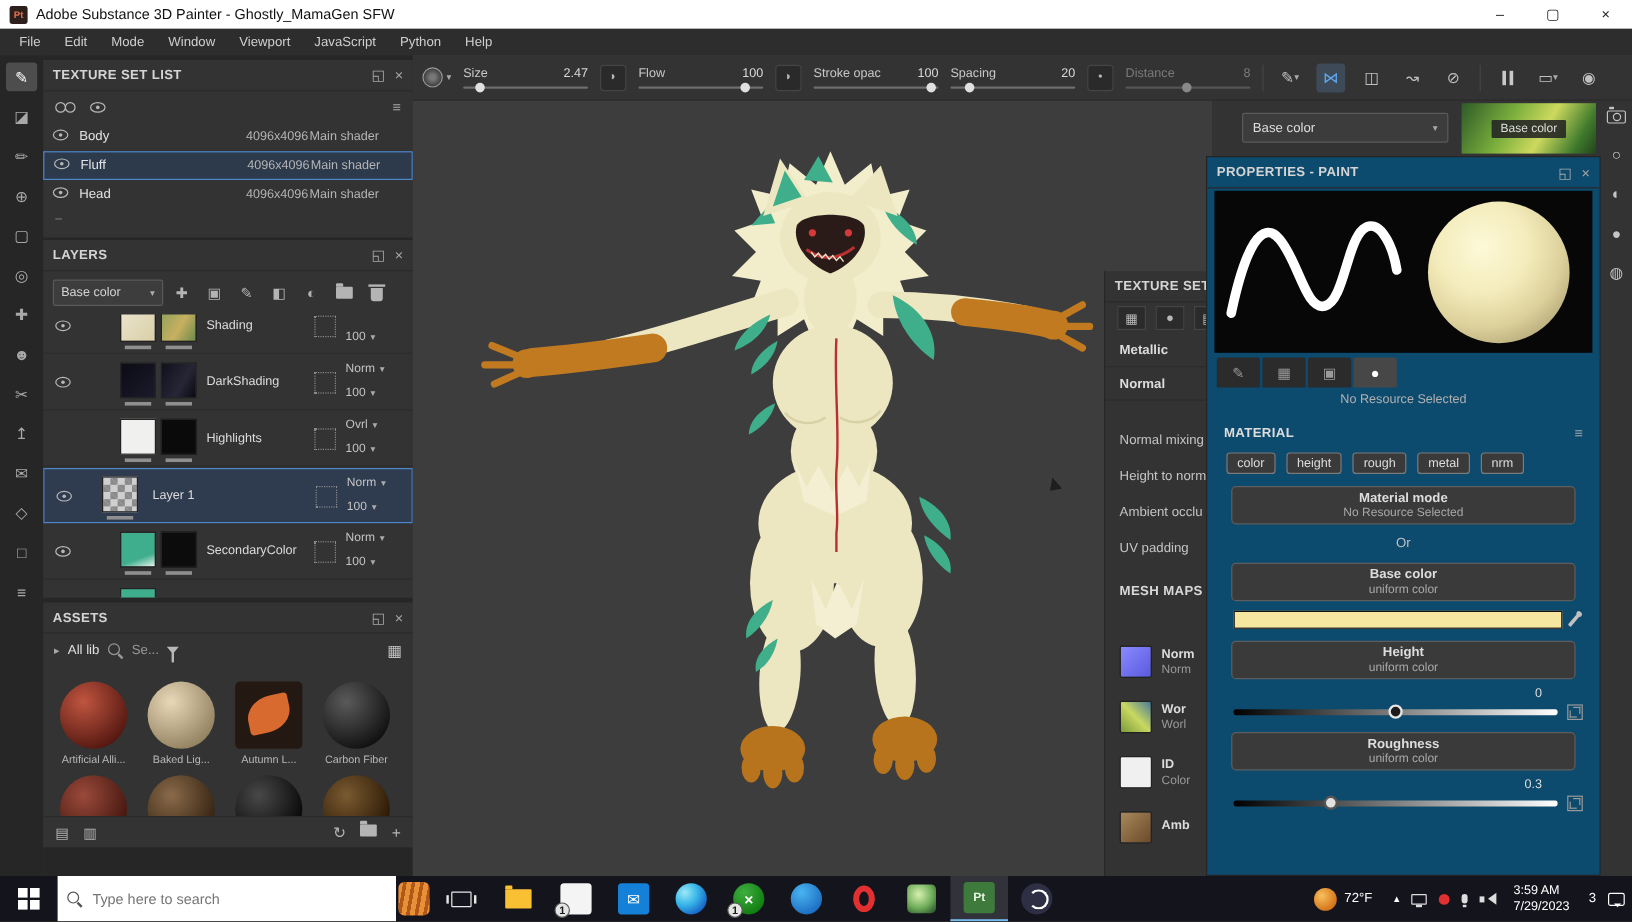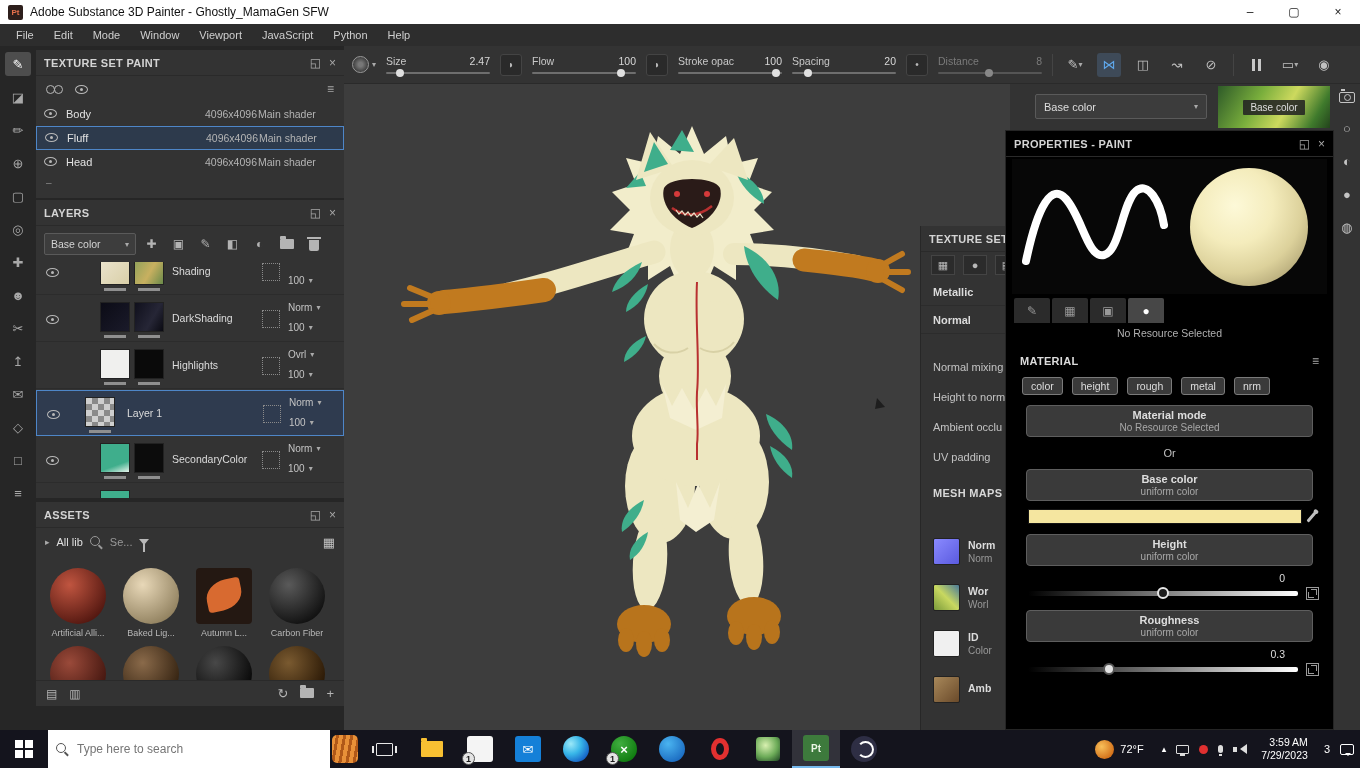--- a/index.html
+++ b/index.html
@@ -104,21 +104,21 @@
   .ts-section{height:28px;display:flex;align-items:center;padding:0 12px;color:#dcdcdc;font-weight:bold;border-bottom:1px solid #2c2c2c}
   .ts-param{height:30px;display:flex;align-items:center;padding:0 12px;color:#c4c4c4}
   .ts-head2{height:26px;display:flex;align-items:center;padding:0 12px;color:#d8d8d8;font-weight:bold;letter-spacing:.3px;margin-top:8px}
   .mm-item{height:46px;display:flex;align-items:center;gap:8px;padding:0 12px}
   .mm-thumb{width:27px;height:27px;border:1px solid #222;border-radius:2px}
   .mm-text{display:flex;flex-direction:column;gap:2px}
   .mm-title{font-weight:bold;color:#dcdcdc;font-size:10.5px}
   .mm-sub{color:#999;font-size:10px}
 
   
-  #props{position:absolute;left:1005px;top:130px;width:329px;height:600px;background:#000000;border:1px solid #252525;overflow:hidden}
+  #props{position:absolute;left:1005px;top:130px;width:329px;height:600px;background:#0c4a6e;border:1px solid #252525;overflow:hidden}
   #props .phead{border-bottom:1px solid #2a2a2a}
   #preview{margin:2px 6px 0 6px;height:135px;background:#070707;display:flex}
   #stroke-prev{width:158px;height:135px}
   #sphere-wrap{flex:1;display:flex;align-items:center;justify-content:center}
   #sphere-prev{width:118px;height:118px;border-radius:50%;background:radial-gradient(circle at 38% 32%,#fdf9d8 0%,#f4ecbc 35%,#dcd19b 62%,#a89c6e 88%,#6e6549 100%)}
   #prop-tabs{display:flex;gap:2px;margin:4px 0 0 8px}
   .ptab{width:36px;height:25px;background:#2b2b2b;display:flex;align-items:center;justify-content:center;color:#9a9a9a;font-size:12px;border-radius:2px 2px 0 0}
   .ptab.selected{background:#474747;color:#fff}
   #resource-line{text-align:center;color:#b0b0b0;font-size:10.5px;margin-top:4px}
   .sec-row{display:flex;align-items:center;padding:0 14px;margin-top:16px}
@@ -143,21 +143,21 @@
 
   
   #taskbar{position:absolute;left:0;top:730px;width:1360px;height:38px;background:#14141d;display:flex;align-items:stretch}
   .tb-slot{width:48px;display:flex;align-items:center;justify-content:center;position:relative}
   #search-box{width:282px;background:#fff;display:flex;align-items:center;padding:0 8px;gap:8px}
   #search-box input{border:none;outline:none;flex:1;font-size:12px;color:#444;font-family:"Liberation Sans",sans-serif;background:transparent}
   .app-ico{width:26px;height:26px;display:flex;align-items:center;justify-content:center;border-radius:3px;font-size:13px}
   .badge{position:absolute;left:6px;bottom:3px;width:13px;height:13px;border-radius:50%;background:#e4e4e4;color:#1a1a1a;font-size:9px;font-weight:bold;display:flex;align-items:center;justify-content:center;border:1px solid #555}
   .slot-active{background:rgba(255,255,255,.13);border-bottom:2px solid #76b9ed}
   #tray{margin-left:auto;display:flex;align-items:center;gap:10px;padding-right:6px;color:#fff}
-  #clock{text-align:right;font-size:10.5px;line-height:13px;color:#fff;padding:0 6px}
+  #clock{text-align:left;font-size:10.5px;line-height:13px;color:#fff;padding:0 6px}
   #weather{display:flex;align-items:center;gap:6px;padding:0 8px}
   #weather-icon{width:19px;height:19px;border-radius:50%;background:radial-gradient(circle at 35% 35%,#f8c05a,#d06a14 80%)}
 
   
   .i-eye{display:inline-block;width:13px;height:9px;border:1px solid #b8b8b8;border-radius:50%;position:relative}
   .i-eye::after{content:"";position:absolute;width:3px;height:3px;background:#b8b8b8;border-radius:50%;top:2px;left:4px}
   .i-glasses{display:inline-block;width:17px;height:8px;position:relative}
   .i-glasses::before,.i-glasses::after{content:"";position:absolute;top:0;width:7px;height:7px;border:1px solid #b8b8b8;border-radius:50%}
   .i-glasses::before{left:0}.i-glasses::after{right:0}
   .i-search{display:inline-block;width:13px;height:13px;position:relative}
@@ -318,21 +318,21 @@
     <div class="ls-ico">✉</div>
     <div class="ls-ico">◇</div>
     <div class="ls-ico">□</div>
     <div class="ls-ico">≡</div>
   </div>
 
   <div id="leftcol">
 
     <div class="panel" id="panel-tsl">
       <div class="phead">
-        <span class="ptitle">TEXTURE SET PAINT</span>
+        <span class="ptitle">TEXTURE SET LIST</span>
         <span class="hbtn">◱</span>
         <span class="hbtn">×</span>
       </div>
       <div class="tsl-icons">
         <span class="i-glasses"></span>
         <span class="i-eye"></span>
         <span style="flex:1"></span>
         <span class="hbtn">≡</span>
       </div>
       <div class="tsl-row">

